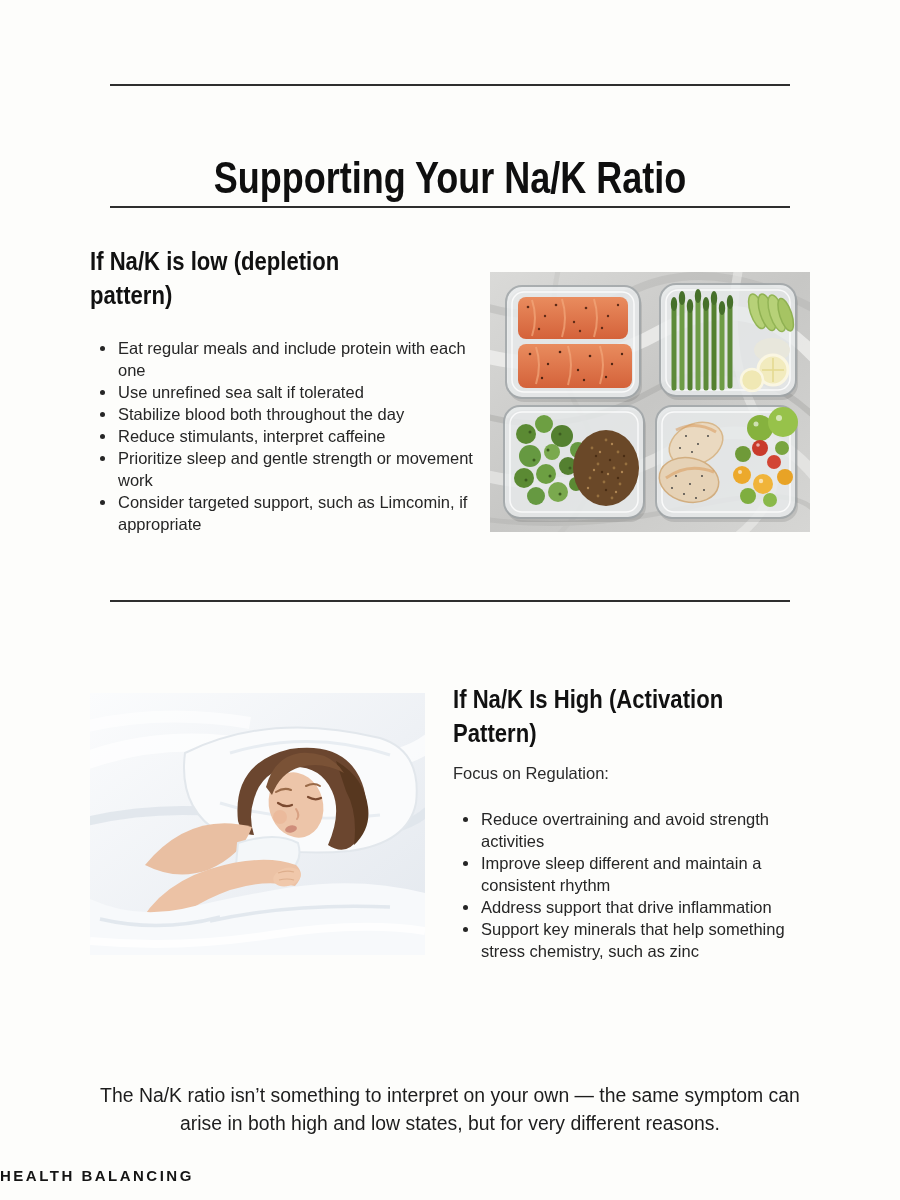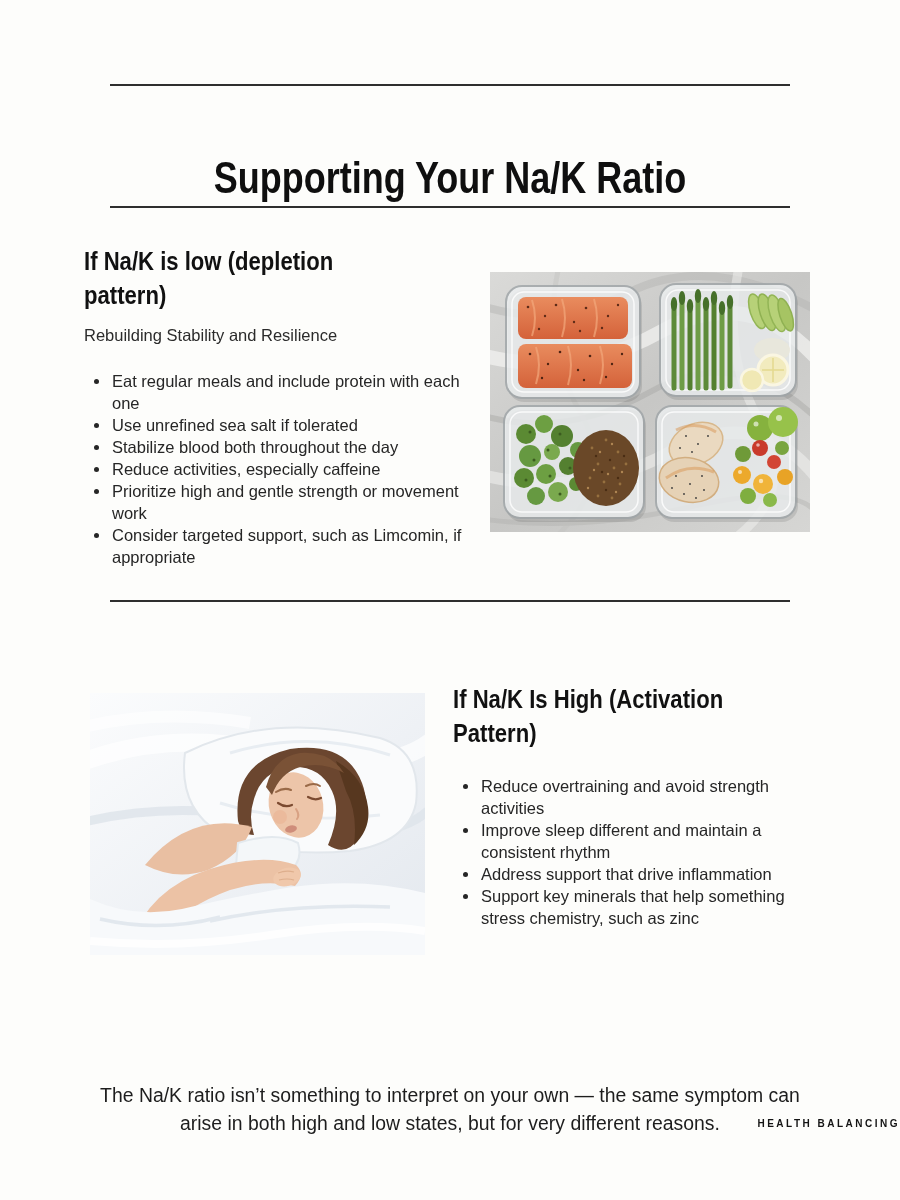--- a/index.html
+++ b/index.html
@@ -27,21 +27,21 @@
     letter-spacing:0px;
     white-space:nowrap;
   }
   .section-heading{
     font-size:26px;font-weight:bold;color:#111111;
     line-height:34px;
     transform:scaleX(0.85);
     transform-origin:0 0;
     margin:0;
   }
-  .col-low{position:absolute;left:84px;top:244px;width:392px;}
+  .col-low{position:absolute;left:90px;top:244px;width:392px;}
   .col-low .section-heading{width:360px;}
   .col-high{position:absolute;left:453px;top:682px;width:380px;}
   .col-high .section-heading{width:400px;}
   .subheading{
     font-size:16.5px;color:#2b2b2b;
     margin:14px 0 0 0;
   }
   ul.bullets{
     margin:25px 0 0 0;
     padding:0 0 0 27px;
@@ -57,46 +57,45 @@
   .img-food{left:490px;top:272px;width:320px;height:260px;}
   .img-sleep{left:90px;top:693px;width:335px;height:262px;}
   .img-frame svg{display:block;width:100%;height:100%;}
   .closing-note{
     position:absolute;left:75px;top:1062px;width:750px;
     text-align:center;
     font-size:20px;line-height:27.5px;color:#1d1d1d;
     transform:scaleX(0.97);
   }
   .brand{
-    position:absolute;left:0;right:0;top:1118px;
-    text-align:right;
-    font-size:10px;font-weight:bold;color:#141414;
+    position:absolute;left:0;right:0;top:1167px;
+    text-align:left;
+    font-size:15px;font-weight:bold;color:#141414;
     letter-spacing:2.5px;
   }
 </style>
 </head>
 <body>
 
 <div class="page">
 
   <div class="divider d1"></div>
 
   <h1 class="title">Supporting Your Na/K Ratio</h1>
 
   <div class="divider d2"></div>
 
   <div class="col-low">
     <h2 class="section-heading">If Na/K is low (depletion pattern)</h2>
-    <p class="subheading">Rebuilding Stability and Resilience</p>
     <ul class="bullets">
       <li>Eat regular meals and include protein with each one</li>
       <li>Use unrefined sea salt if tolerated</li>
       <li>Stabilize blood both throughout the day</li>
-      <li>Reduce activities, especially caffeine</li>
-      <li>Prioritize high and gentle strength or movement work</li>
+      <li>Reduce stimulants, interpret caffeine</li>
+      <li>Prioritize sleep and gentle strength or movement work</li>
       <li>Consider targeted support, such as Limcomin, if appropriate</li>
     </ul>
   </div>
 
   <div class="img-frame img-food">
     <svg viewBox="0 0 320 260" xmlns="http://www.w3.org/2000/svg">
       <defs>
         <linearGradient id="marbleG" x1="0" y1="0" x2="1" y2="1">
           <stop offset="0" stop-color="#dadad8"></stop>
           <stop offset="0.5" stop-color="#c7c7c5"></stop>
@@ -325,20 +324,21 @@
       <path d="M188 180 q8 -3 16 -1 M189 187 q8 -2 15 0" stroke="#d9a986" stroke-width="1.2" fill="none" opacity="0.8"></path>
 
       <path d="M0 262 L0 206 Q44 226 92 216 Q152 202 202 194 Q272 184 335 200 L335 262 Z" fill="#f7f9fb"></path>
       <path d="M10 226 Q70 240 130 224 M120 228 Q200 210 300 214" stroke="#dfe6ec" stroke-width="3.5" fill="none" opacity="0.9"></path>
       <path d="M0 248 Q90 256 180 242 T335 238" stroke="#ffffff" stroke-width="8" fill="none" opacity="0.8"></path>
     </svg>
   </div>
 
   <div class="col-high">
     <h2 class="section-heading">If Na/K Is High (Activation Pattern)</h2>
+    <p class="subheading">Focus on Regulation:</p>
     <ul class="bullets">
       <li>Reduce overtraining and avoid strength activities</li>
       <li>Improve sleep different and maintain a consistent rhythm</li>
       <li>Address support that drive inflammation</li>
       <li>Support key minerals that help something stress chemistry, such as zinc</li>
     </ul>
   </div>
 
   <p class="closing-note">The Na/K ratio isn’t something to interpret on your own — the same symptom can arise in both high and low states, but for very different reasons.</p>
 

